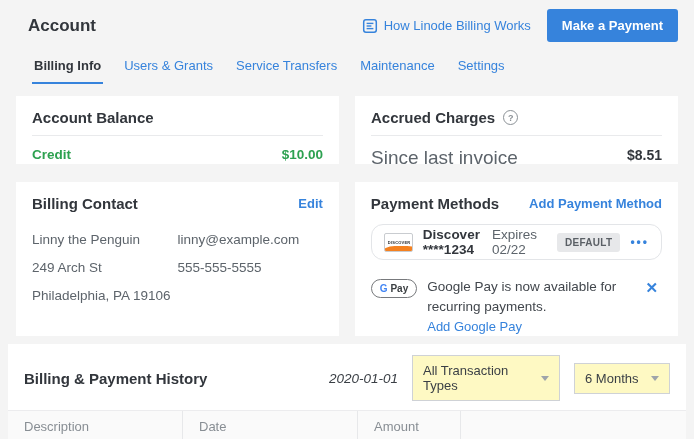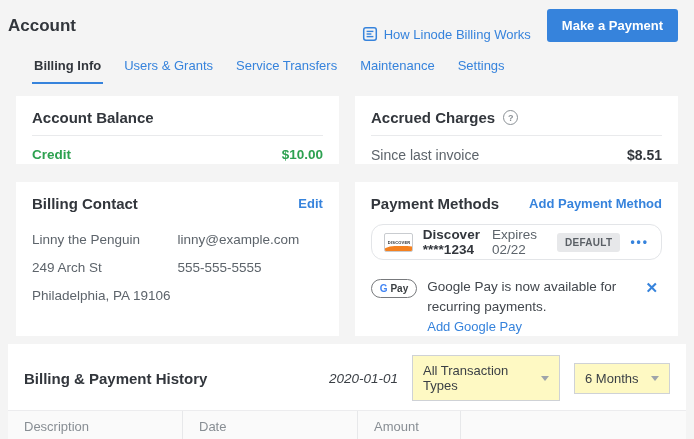--- a/index.html
+++ b/index.html
@@ -6,23 +6,23 @@
   html,body { width:694px; height:439px; }
   body {
     background:#f4f4f4;
     font-family:"Liberation Sans", sans-serif;
     color:#32363c;
     position:relative;
     overflow:hidden;
     font-size:13px;
   }
   
-  .topbar { display:flex; align-items:center; justify-content:space-between; padding:9px 16px 0 8px; }
+  .topbar { display:flex; align-items:center; justify-content:space-between; padding:9px 16px 0 28px; }
   .page-title { font-size:17px; font-weight:700; color:#32363c; }
-  .top-right { display:flex; align-items:flex-end; gap:16px; }
+  .top-right { display:flex; align-items:center; gap:16px; }
   .billing-link { display:flex; align-items:center; gap:6px; color:#3683dc; font-size:13px; cursor:pointer; }
   .btn-primary {
     background:#3683dc; color:#fff; font-weight:700; font-size:13px;
     padding:9px 15px; border:none; border-radius:3px; cursor:pointer;
     font-family:"Liberation Sans", sans-serif;
   }
   
   .tabs { display:flex; gap:19px; padding:0 32px; margin-top:12px; }
   .tab { font-size:13px; color:#3683dc; padding:4px 2px 9px 2px; cursor:pointer; border-bottom:2px solid transparent; }
   .tab.active { color:#32363c; font-weight:700; border-bottom:2px solid #3683dc; }
@@ -31,21 +31,21 @@
   .row1 { margin-top:12px; }
   .row2 { margin-top:18px; }
   .card { background:#fff; flex:1; padding:13px 16px; }
   .row1 .card { height:68px; }
   .row2 .card { height:154px; }
   .card-head { display:flex; align-items:center; justify-content:space-between; }
   .card-title { font-size:15px; font-weight:700; color:#32363c; display:flex; align-items:center; gap:8px; }
   .rule { border-bottom:1px solid #e9eaec; margin-top:9px; }
   .balance-row { display:flex; justify-content:space-between; margin-top:11px; }
   .green { color:#2da150; font-weight:700; font-size:13.5px; }
-  .muted-label { color:#5d646b; font-size:14px; }
+  .muted-label { color:#5d646b; font-size:19px; }
   .amount-dark { color:#32363c; font-weight:700; font-size:14px; }
   .help-icon {
     width:15px; height:15px; border:1px solid #8b9196; border-radius:50%;
     display:inline-flex; align-items:center; justify-content:center;
     font-size:9px; font-weight:700; color:#8b9196; cursor:pointer;
   }
   .link { color:#3683dc; cursor:pointer; font-size:13px; }
   .link.semibold { font-weight:600; }
   
   .contact-cols { display:flex; margin-top:14px; }

